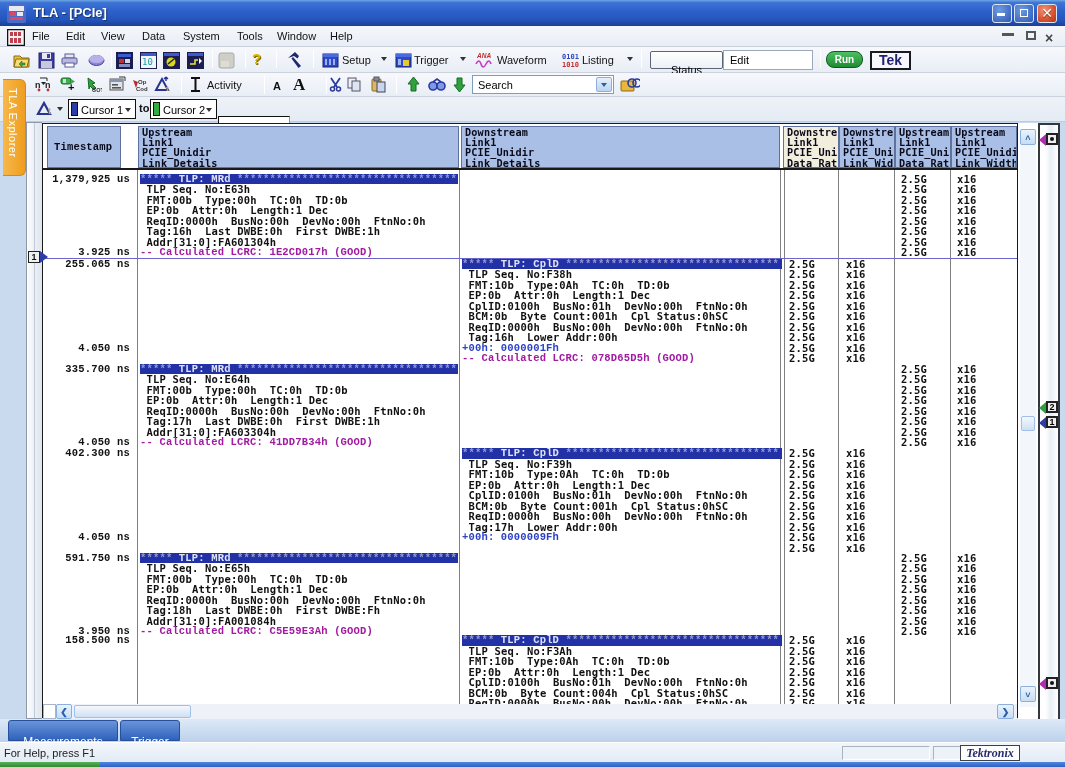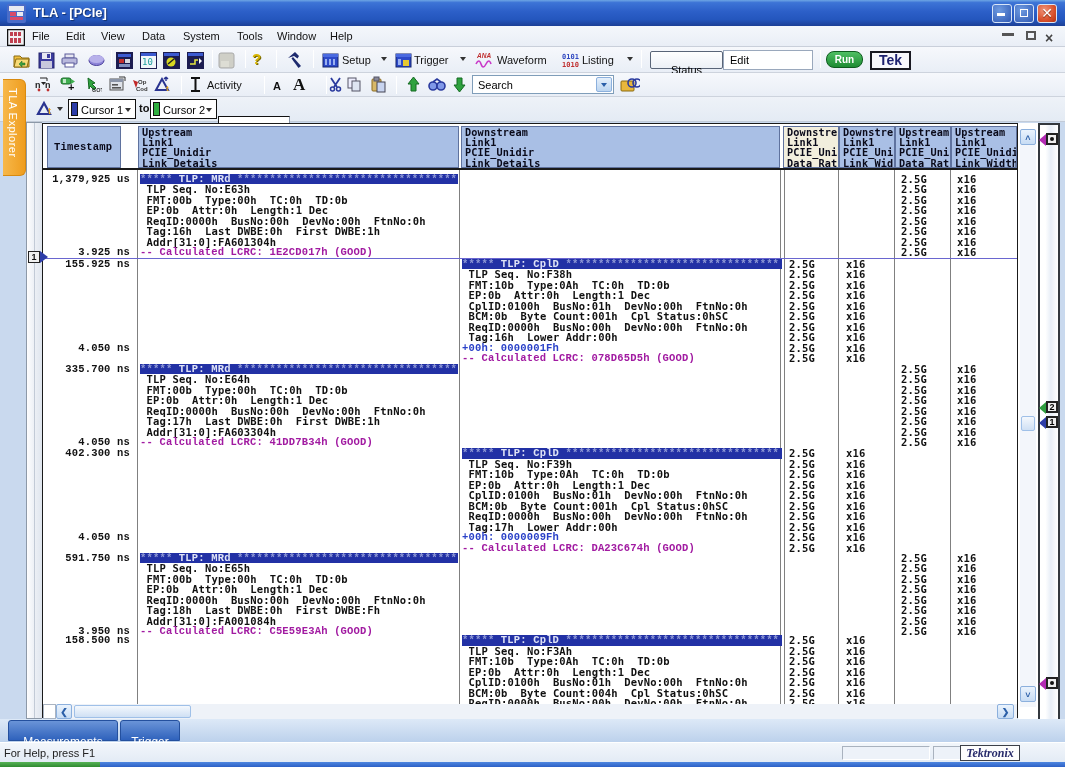--- a/index.html
+++ b/index.html
@@ -337,21 +337,21 @@
     <div class="vline" style="left:737px;top:46px;height:534px"></div>
     <div class="vline" style="left:741px;top:46px;height:534px"></div>
     <div class="vline" style="left:795px;top:46px;height:534px"></div>
     <div class="vline" style="left:851px;top:46px;height:534px"></div>
     <div class="vline" style="left:907px;top:46px;height:534px"></div>
 
     <div class="abs" style="left:0;top:46px;width:974px;height:536px;overflow:hidden">
 
     <div class="ts mono" style="top:3.5px">1,379,925 us</div>
     <div class="ts mono" style="top:77px">3.925 ns</div>
-    <div class="ts mono" style="top:88.6px">155.925 ns</div>
+    <div class="ts mono" style="top:88.6px">255.065 ns</div>
     <div class="ts mono" style="top:172.6px">4.050 ns</div>
     <div class="ts mono" style="top:193.6px">335.700 ns</div>
     <div class="ts mono" style="top:267.1px">4.050 ns</div>
     <div class="ts mono" style="top:278.1px">402.300 ns</div>
     <div class="ts mono" style="top:362.1px">4.050 ns</div>
     <div class="ts mono" style="top:382.6px">591.750 ns</div>
     <div class="ts mono" style="top:456.1px">3.950 ns</div>
     <div class="ts mono" style="top:465px">158.500 ns</div>
 
     <div class="pk mono" style="left:97px;top:3.5px"><div class="bar" style="width:318px">***** <b>TLP: MRd</b> **********************************</div><pre> TLP Seq. No:E63h
@@ -375,21 +375,21 @@
  ReqID:0000h  BusNo:00h  DevNo:00h  FtnNo:0h
  Tag:17h  Last DWBE:0h  First DWBE:1h
  Addr[31:0]:FA603304h</pre><div class="lcrc">-- Calculated LCRC: 41DD7B34h (GOOD)</div></div>
 
     <div class="pk mono" style="left:419px;top:278.1px"><div class="bar" style="width:320px">***** <b>TLP: CplD</b> *********************************</div><pre> TLP Seq. No:F39h
  FMT:10b  Type:0Ah  TC:0h  TD:0b
  EP:0b  Attr:0h  Length:1 Dec
  CplID:0100h  BusNo:01h  DevNo:00h  FtnNo:0h
  BCM:0b  Byte Count:001h  Cpl Status:0hSC
  ReqID:0000h  BusNo:00h  DevNo:00h  FtnNo:0h
- Tag:17h  Lower Addr:00h</pre><div class="bluet">+00h: 0000009Fh</div><div class="lcrc">-- Calculated LCRC: DA23C674h (GOOD)</div></div>
+ Tag:17h  Lower Addr:00h</pre><div class="bluet">+00h: 0000009Fh</div></div>
 
     <div class="pk mono" style="left:97px;top:382.6px"><div class="bar" style="width:318px">***** <b>TLP: MRd</b> **********************************</div><pre> TLP Seq. No:E65h
  FMT:00b  Type:00h  TC:0h  TD:0b
  EP:0b  Attr:0h  Length:1 Dec
  ReqID:0000h  BusNo:00h  DevNo:00h  FtnNo:0h
  Tag:18h  Last DWBE:0h  First DWBE:Fh
  Addr[31:0]:FA001084h</pre><div class="lcrc">-- Calculated LCRC: C5E59E3Ah (GOOD)</div></div>
 
     <div class="pk mono" style="left:419px;top:465px"><div class="bar" style="width:320px">***** <b>TLP: CplD</b> *********************************</div><pre> TLP Seq. No:F3Ah
  FMT:10b  Type:0Ah  TC:0h  TD:0b

